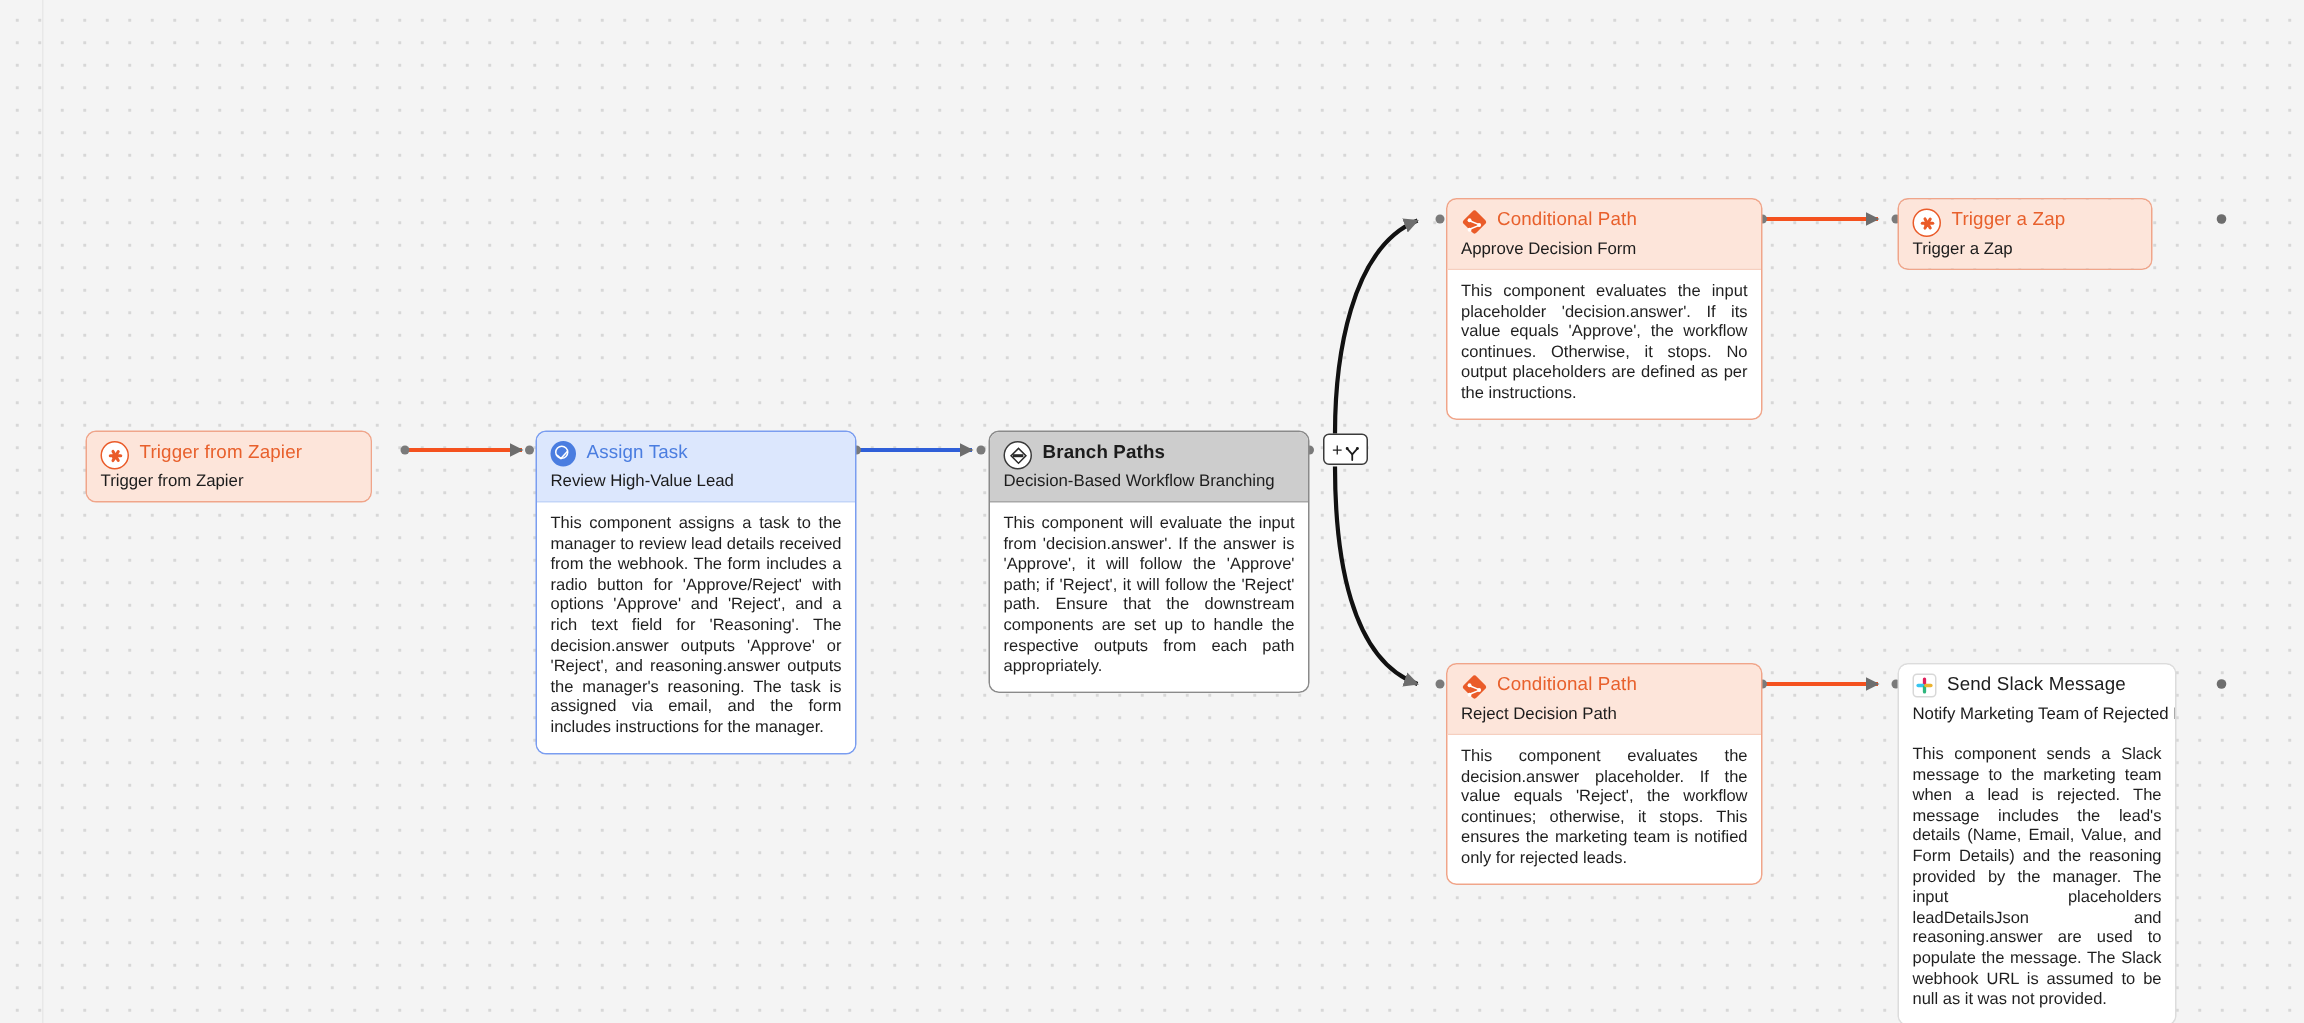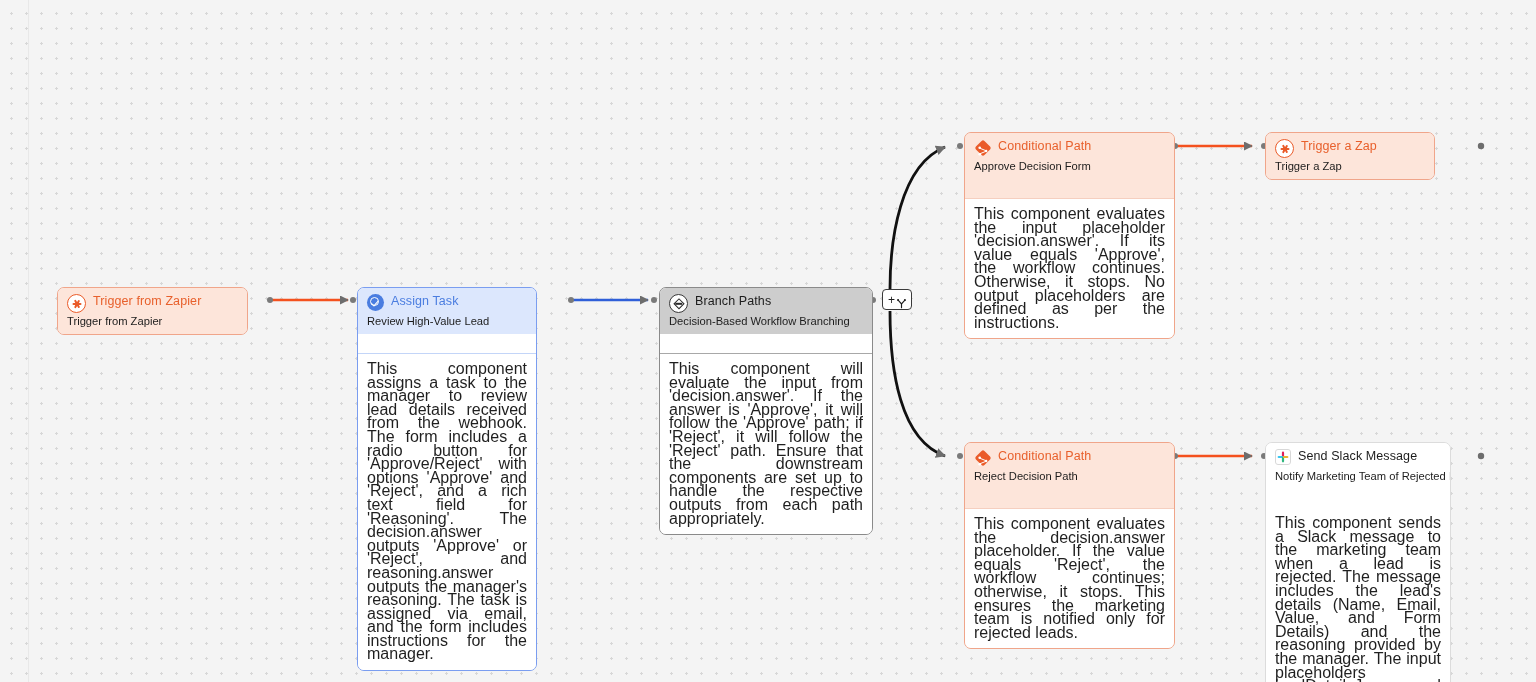--- a/index.html
+++ b/index.html
@@ -67,26 +67,25 @@
   .node-subtitle {
     font-size: 11.2px;
     color: #1c1c1c;
     margin-top: 4px;
     white-space: nowrap;
   }
 
   .node-body {
     box-sizing: border-box;
     padding: 8px 9px 9px 9px;
-    font-size: 16px;
+    font-size: 11px;
     line-height: 13.6px;
     color: #1f1f1f;
     text-align: justify;
     background: #ffffff;
-    margin-top: 19px;
   }
 
   
   .node.orange {
     border: 1px solid #f0a58a;
     background: #fde5da;
   }
   .node.orange .node-header { background: #fde5da; }
   .node.orange .node-title { color: #e8602c; }
 
@@ -105,21 +104,21 @@
   }
   .node.blue .node-header { background: #dce7fd; }
   .node.blue .node-title { color: #4a7de0; }
   .node.blue .node-body { border-top: 1px solid #c3d5f8; }
 
   
   .node.gray {
     border: 1px solid #8a8a8a;
   }
   .node.gray .node-header { background: #cdcdcd; }
-  .node.gray .node-title { color: #1c1c1c; }
+  .node.gray .node-title { color: #1c1c1c; font-weight: bold; }
   .node.gray .node-body { border-top: 1px solid #a8a8a8; }
 
   
   .node.plain {
     border: 1px solid #dcdcdc;
     background: #ffffff;
   }
   .node.plain .node-header { background: #ffffff; }
   .node.plain .node-title { color: #1c1c1c; }
 
@@ -338,21 +337,21 @@
       <div class="node-title-row">
         <span class="icon zap-icon">
             <i></i>
           </span>
         <span class="node-title">Trigger from Zapier</span>
       </div>
       <div class="node-subtitle">Trigger from Zapier</div>
     </div>
   </div>
 
-  <div class="node blue" style="left:357px; top:287px; width:180px;">
+  <div class="node blue" style="left:357px; top:287px; width:214px;">
     <div class="node-header">
       <div class="node-title-row">
         <span class="icon check-icon"></span>
         <span class="node-title">Assign Task</span>
       </div>
       <div class="node-subtitle">Review High-Value Lead</div>
     </div>
     <div class="node-body">This component assigns a task to the manager to review lead details received from the webhook. The form includes a radio button for 'Approve/Reject' with options 'Approve' and 'Reject', and a rich text field for 'Reasoning'. The decision.answer outputs 'Approve' or 'Reject', and reasoning.answer outputs the manager's reasoning. The task is assigned via email, and the form includes instructions for the manager.</div>
   </div>
 

